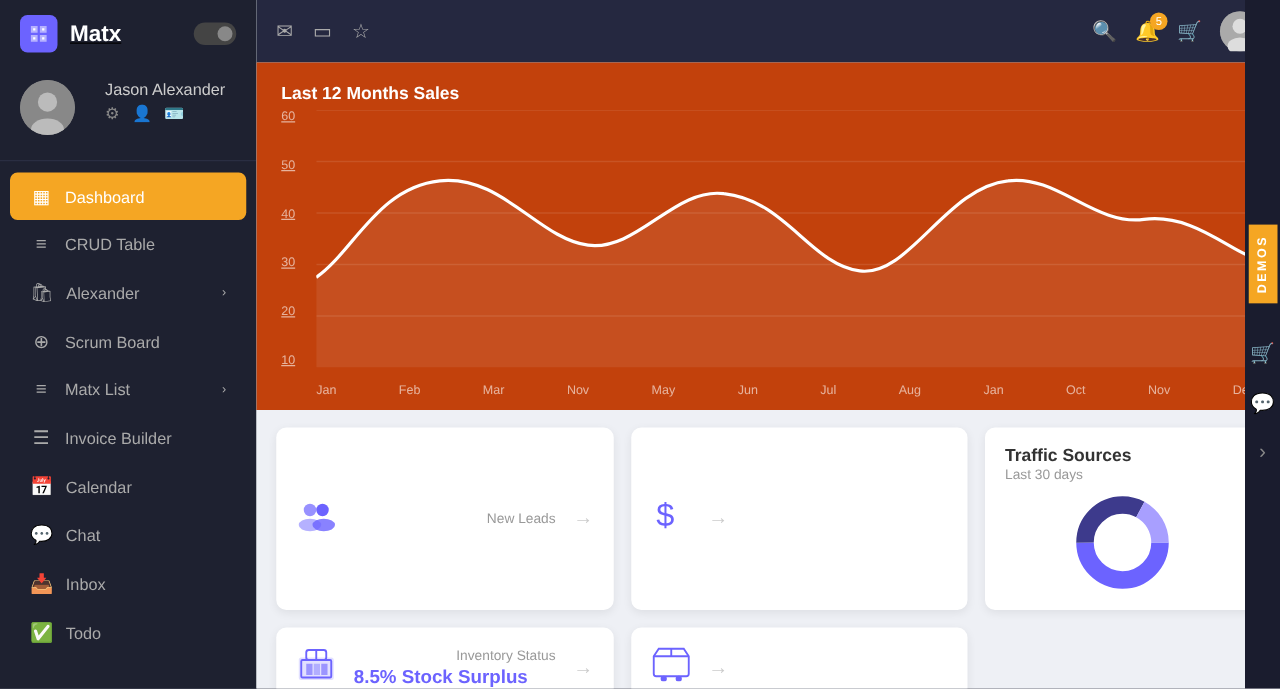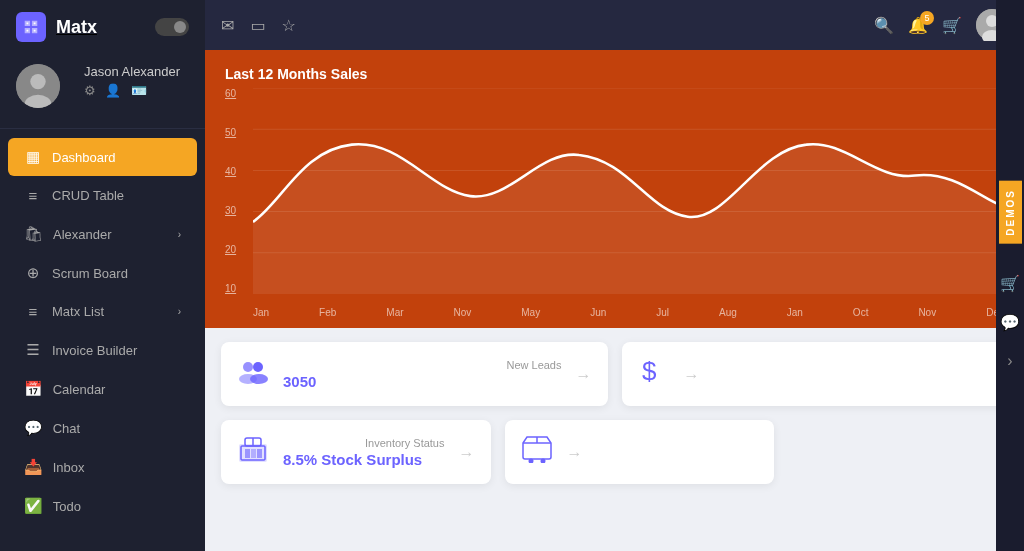--- a/index.html
+++ b/index.html
@@ -384,34 +384,46 @@
           <div class="stat-icon">
             <svg width="32" height="28" viewBox="0 0 32 28">
               <circle cx="11" cy="10" r="5" fill="#6c63ff" opacity="0.7"></circle>
               <circle cx="21" cy="10" r="5" fill="#6c63ff"></circle>
               <ellipse cx="11" cy="22" rx="9" ry="5" fill="#6c63ff" opacity="0.5"></ellipse>
               <ellipse cx="22" cy="22" rx="9" ry="5" fill="#6c63ff" opacity="0.8"></ellipse>
             </svg>
           </div>
           <div class="stat-info">
             <div class="stat-label">New Leads</div>
-            <div class="stat-value">3050</div>
           </div>
           <span class="stat-arrow">→</span>
         </div>
 
         <div class="stat-card">
           <div class="stat-icon">
             <svg width="28" height="30" viewBox="0 0 28 30">
               <text x="4" y="24" font-size="26" fill="#6c63ff">$</text>
             </svg>
           </div>
           <span class="stat-arrow">→</span>
         </div>
 
+        <div class="traffic-card" style="min-width:220px;max-width:240px;">
+          <div class="traffic-title">Traffic Sources</div>
+          <div class="traffic-subtitle">Last 30 days</div>
+          <div class="donut-container">
+            <svg width="90" height="80" viewBox="0 0 90 80">
+
+              <circle cx="45" cy="40" r="30" fill="none" stroke="#6c63ff" stroke-width="14" stroke-dasharray="94 95" stroke-dashoffset="0"></circle>
+              <circle cx="45" cy="40" r="30" fill="none" stroke="#3d3a8c" stroke-width="14" stroke-dasharray="62 127" stroke-dashoffset="-94"></circle>
+              <circle cx="45" cy="40" r="30" fill="none" stroke="#a89fff" stroke-width="14" stroke-dasharray="33 156" stroke-dashoffset="-156"></circle>
+              <circle cx="45" cy="40" r="18" fill="white"></circle>
+            </svg>
+          </div>
+        </div>
       </div>
 
       <div id="stats-row" style="display:flex;gap:14px;padding:0 16px 14px;">
 
         <div class="stat-card">
           <div class="stat-icon">
             <svg width="32" height="30" viewBox="0 0 32 30">
               <rect x="2" y="10" width="28" height="18" rx="2" fill="#6c63ff" opacity="0.2"></rect>
               <rect x="4" y="12" width="24" height="14" rx="1" fill="none" stroke="#6c63ff" stroke-width="1.5"></rect>
               <rect x="8" y="4" width="16" height="8" rx="2" fill="none" stroke="#6c63ff" stroke-width="1.5"></rect>

